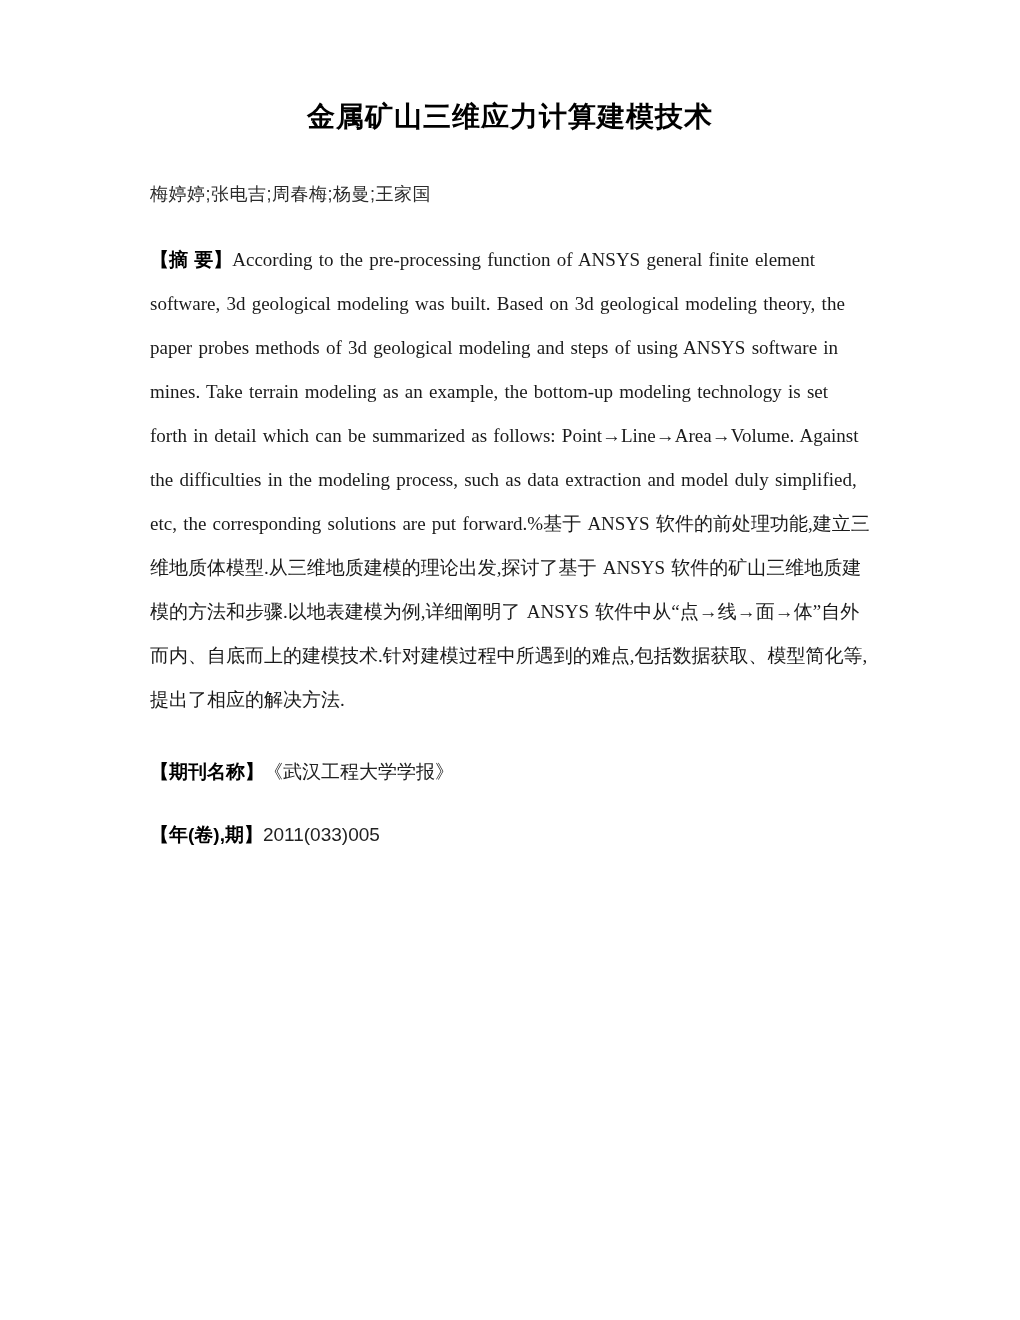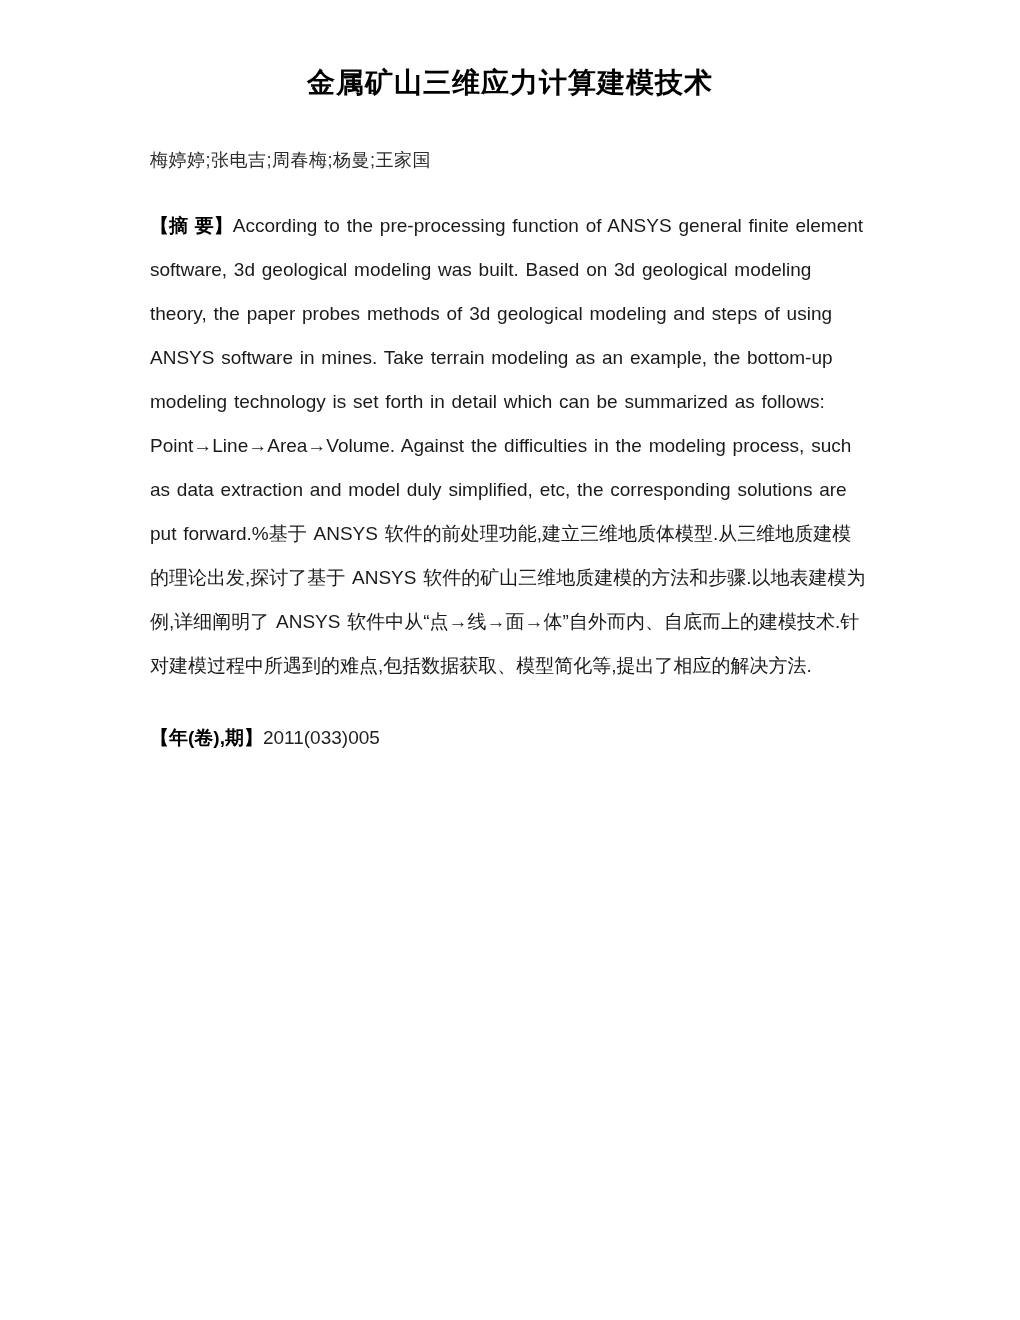--- a/index.html
+++ b/index.html
@@ -6,21 +6,21 @@
   html, body {
     background: #ffffff;
     width: 1020px;
     height: 1320px;
     font-family: "Liberation Sans", "DejaVu Sans", sans-serif;
     color: #1a1a1a;
   }
   .page {
     width: 1020px;
     height: 1320px;
-    padding: 64px 150px 60px 150px;
+    padding: 98px 150px 60px 150px;
     overflow: hidden;
     background: #ffffff;
   }
   .doc-title {
     font-size: 28px;
     font-weight: bold;
     text-align: center;
     letter-spacing: 1px;
     color: #000000;
   }
@@ -31,20 +31,21 @@
     color: #2b2b2b;
     letter-spacing: 0.5px;
   }
   .abstract {
     margin-top: 32px;
     font-size: 19px;
     line-height: 44px;
     word-spacing: 1.5px;
     color: #1a1a1a;
     text-align: left;
+    font-family: Liberation Serif, serif;
   }
   .abstract .label {
     font-weight: bold;
     color: #000000;
   }
   .meta-field {
     margin-top: 37px;
     font-size: 19px;
     line-height: 26px;
     color: #1a1a1a;
@@ -62,20 +63,23 @@
 <body>
 
 <div class="page">
 
   <h1 class="doc-title">金属矿山三维应力计算建模技术</h1>
 
   <div class="authors-line">梅婷婷;张电吉;周春梅;杨曼;王家国</div>
 
   <p class="abstract"><span class="label">【摘 要】</span><span>According to the pre-processing function of ANSYS general finite element software, 3d geological modeling was built. Based on 3d geological modeling theory, the paper probes methods of 3d geological modeling and steps of using ANSYS software in mines. Take terrain modeling as an example, the bottom-up modeling technology is set forth in detail which can be summarized as follows: Point→Line→Area→Volume. Against the difficulties in the modeling process, such as data extraction and model duly simplified, etc, the corresponding solutions are put forward.%</span><span>基于 ANSYS 软件的前处理功能,建立三维地质体模型.从三维地质建模的理论出发,探讨了基于 ANSYS 软件的矿山三维地质建模的方法和步骤.以地表建模为例,详细阐明了 ANSYS 软件中从“点→线→面→体”自外而内、自底而上的建模技术.针对建模过程中所遇到的难点,包括数据获取、模型简化等,提出了相应的解决方法.</span></p>
 
+  <div class="meta-field">
+    <span class="label">【期刊名称】</span><span class="value">《武汉工程大学学报》</span>
+  </div>
 
   <div class="meta-field">
     <span class="label">【年(卷),期】</span><span class="value">2011(033)005</span>
   </div>
 
 
 
 
 </div>
 

